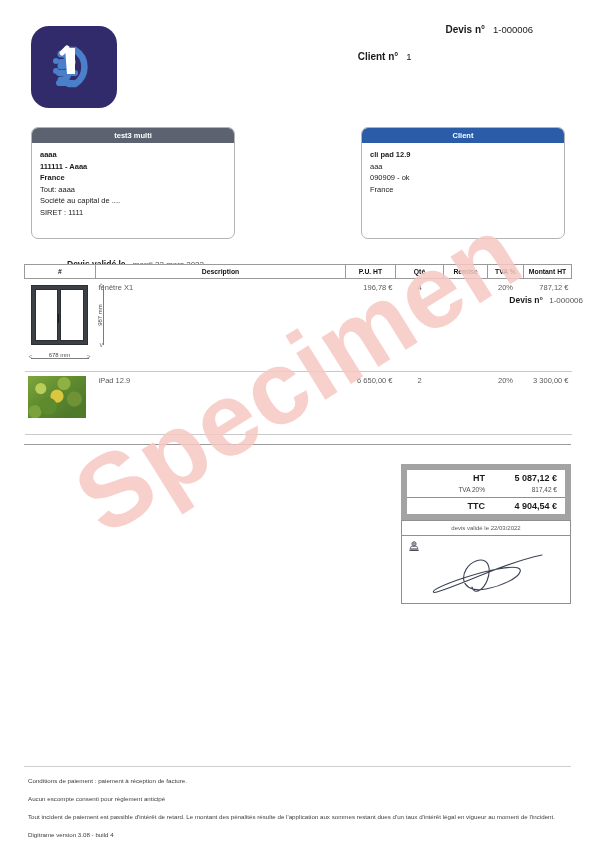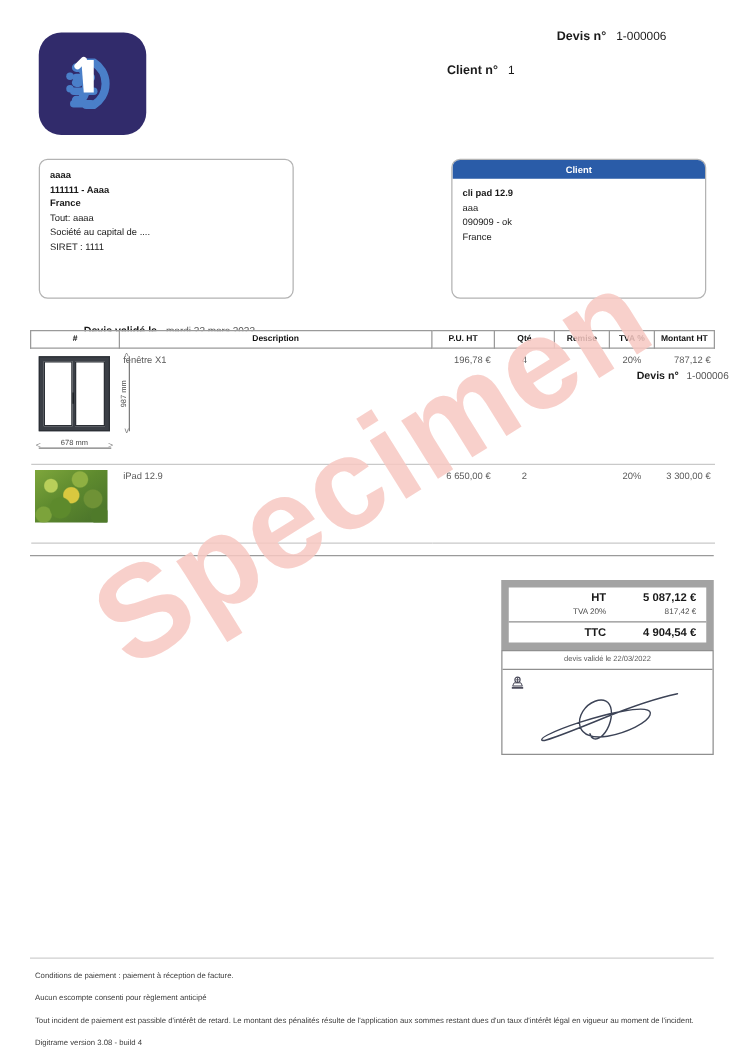--- a/index.html
+++ b/index.html
@@ -388,20 +388,21 @@
       <span class="meta-label">Devis n°</span>
       <span class="meta-value">1-000006</span>
     </div>
     <div class="meta-row spaced">
       <span class="meta-label">Client n°</span>
       <span class="meta-value">1</span>
     </div>
   </div>
 
   <div class="party-box left">
+    <div class="party-head grey">test3 multi</div>
     <div class="party-body">
       <div class="b">aaaa</div>
       <div class="b">111111 - Aaaa</div>
       <div class="b">France</div>
       <div>Tout: aaaa</div>
       <div>Société au capital de ....</div>
       <div>SIRET : 1111</div>
     </div>
   </div>
 

